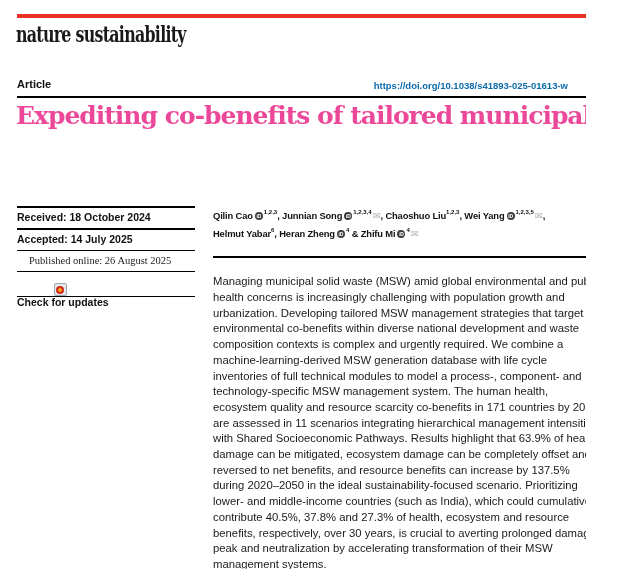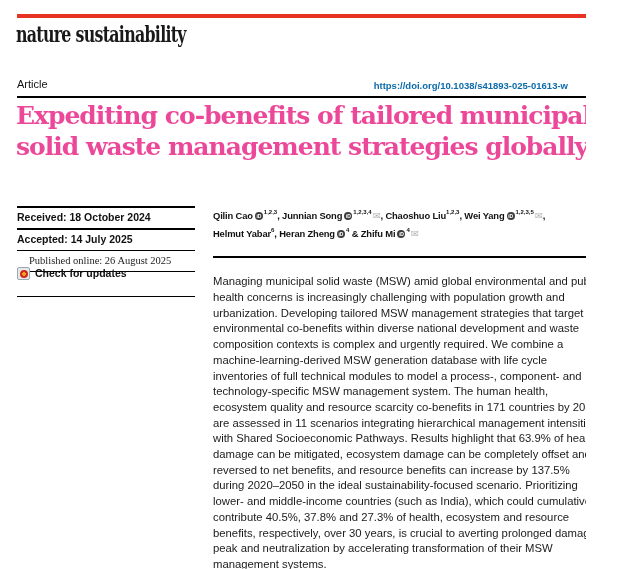--- a/index.html
+++ b/index.html
@@ -3,41 +3,41 @@
 <meta charset="utf-8">
 <style>
   html,body{margin:0;padding:0;background:#ffffff;}
   .page{position:relative;width:586px;height:569px;background:#fff;overflow:hidden;
         font-family:"Liberation Sans",sans-serif;color:#161616;}
 
   .red-bar{position:absolute;left:17px;top:14px;width:583px;height:4px;background:var(--brand-red,#e63323);}
   .logo{position:absolute;left:16px;top:21px;font-family:"DejaVu Serif",serif;font-weight:700;
         font-size:22px;letter-spacing:-1px;color:#191919;transform:scaleX(0.72);transform-origin:left top;white-space:nowrap;}
 
-  .article-label{position:absolute;left:17px;top:78px;font-size:11px;font-weight:400;color:#111;}
+  .article-label{position:absolute;left:17px;top:78px;font-size:11px;font-weight:700;color:#111;}
   .doi{position:absolute;right:18px;top:80px;font-size:9.5px;color:var(--link-blue,#0c6bab);text-decoration:none;font-weight:bold;}
   .head-rule{position:absolute;left:17px;top:96px;width:583px;height:2px;background:#000;}
 
   .title{position:absolute;left:16px;top:101px;margin:0;font-family:"DejaVu Serif",serif;font-weight:700;
          font-size:25px;line-height:30.5px;letter-spacing:-1px;color:#ec4899;}
   .title span{display:block;white-space:nowrap;}
 
   .rule{position:absolute;left:17px;width:178px;background:#000;}
   .r1{top:206px;height:2px;}
   .r2{top:228px;height:2px;}
   .r3{top:250px;height:1px;}
   .r4{top:271px;height:1px;}
   .r5{top:296px;height:1px;}
 
   .date-line{position:absolute;left:17px;width:178px;font-size:10.5px;font-weight:700;color:#111;}
   .received{top:211px;}
   .accepted{top:233px;}
   .published{top:255px;font-family:"Liberation Serif",serif;font-weight:400;font-size:10.5px;color:#222;margin-left:12px;}
 
-  .cfu{position:absolute;left:17px;top:267px;display:flex;cursor:pointer;}
+  .cfu{position:absolute;left:17px;top:283px;display:flex;align-items:center;cursor:pointer;flex-direction:column;}
   .cfu-icon{width:13px;height:13px;border:1px solid #9aa7b4;background:#e8e8e8;border-radius:2px;
             display:inline-flex;align-items:center;justify-content:center;margin-right:5px;box-sizing:border-box;}
   .cfu-icon::before{content:"";width:8px;height:8px;border-radius:50%;
             background:radial-gradient(circle,#f5a01a 0 34%,#cf2a1b 35% 100%);}
   .cfu-label{font-size:10.5px;font-weight:700;color:#111;}
 
   .authors{position:absolute;left:213px;top:206px;width:404px;font-size:9.4px;font-weight:700;
            letter-spacing:-0.15px;line-height:15.5px;color:#111;}
   .author{white-space:nowrap;}
   .author sup{font-size:6px;font-weight:700;position:relative;top:-1px;vertical-align:super;letter-spacing:0;}
@@ -56,21 +56,20 @@
 
   <div class="red-bar"></div>
   <div class="logo">nature sustainability</div>
 
   <div class="article-label">Article</div>
   <a class="doi" href="#">https://doi.org/10.1038/s41893-025-01613-w</a>
   <div class="head-rule"></div>
 
   <h1 class="title">
     <span>Expediting co-benefits of tailored municipal</span>
-    <span>solid waste management strategies globally</span>
   </h1>
 
   <div class="rule r1"></div>
   <div class="date-line received">Received: 18 October 2024</div>
   <div class="rule r2"></div>
   <div class="date-line accepted">Accepted: 14 July 2025</div>
   <div class="rule r3"></div>
   <div class="date-line published">Published online: 26 August 2025</div>
   <div class="rule r4"></div>
 

